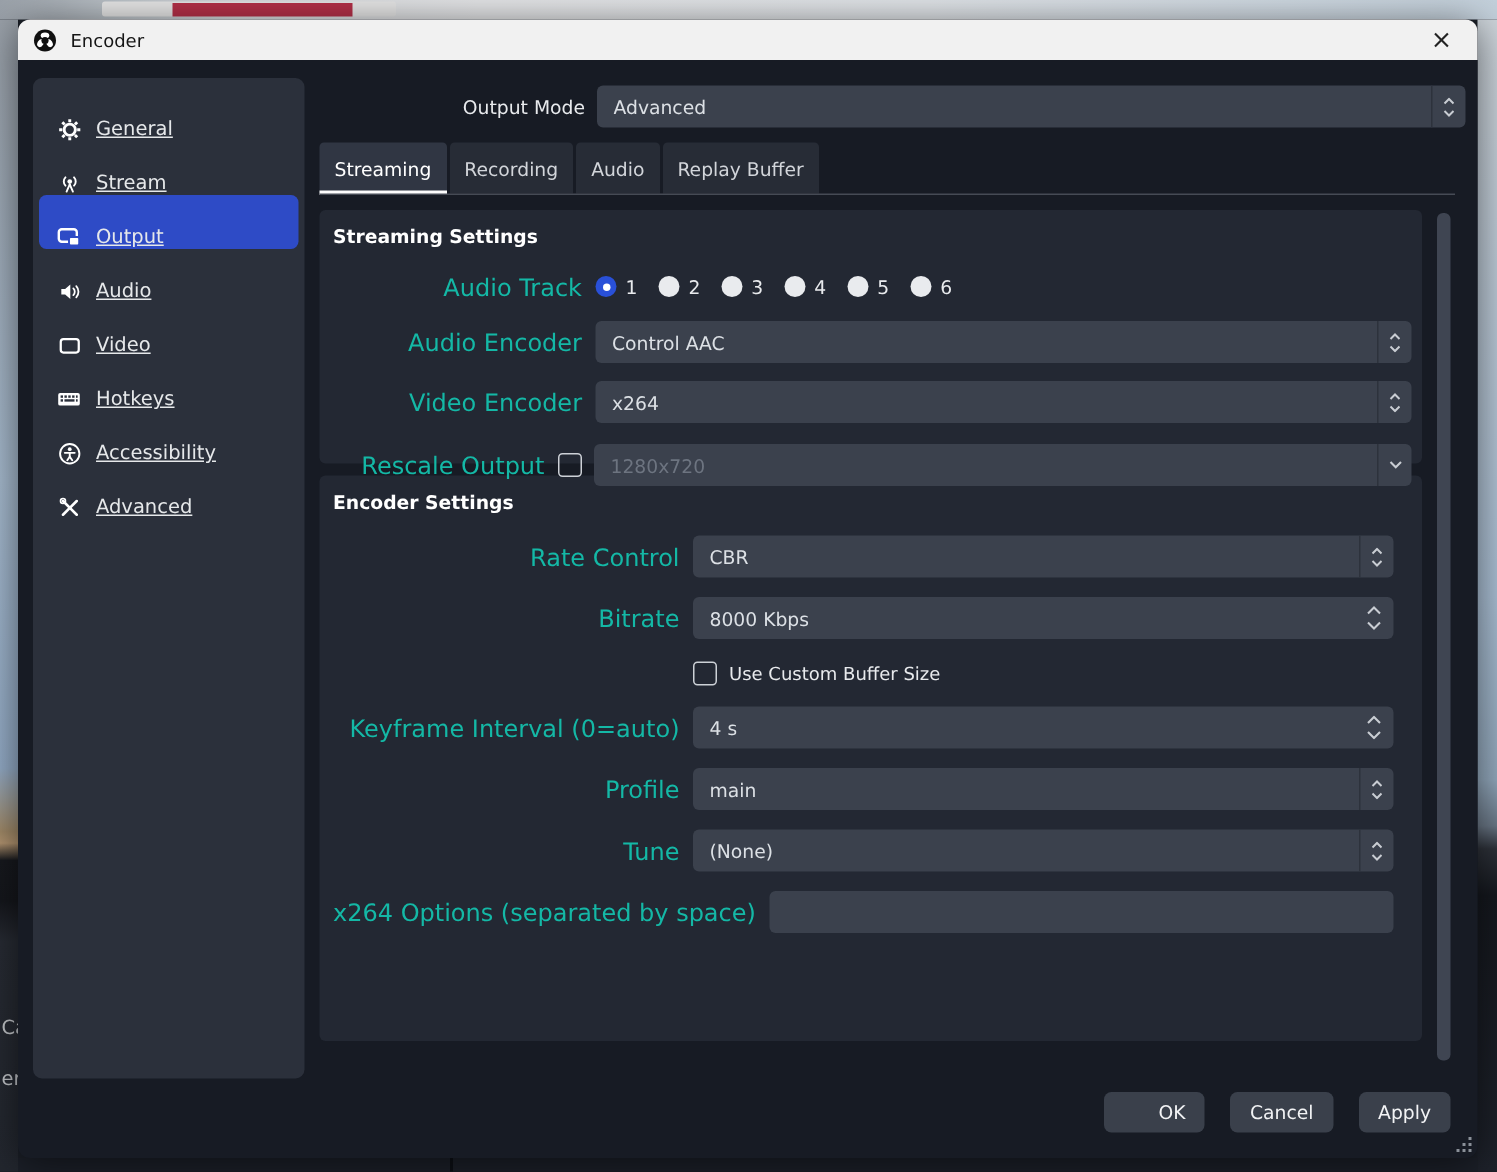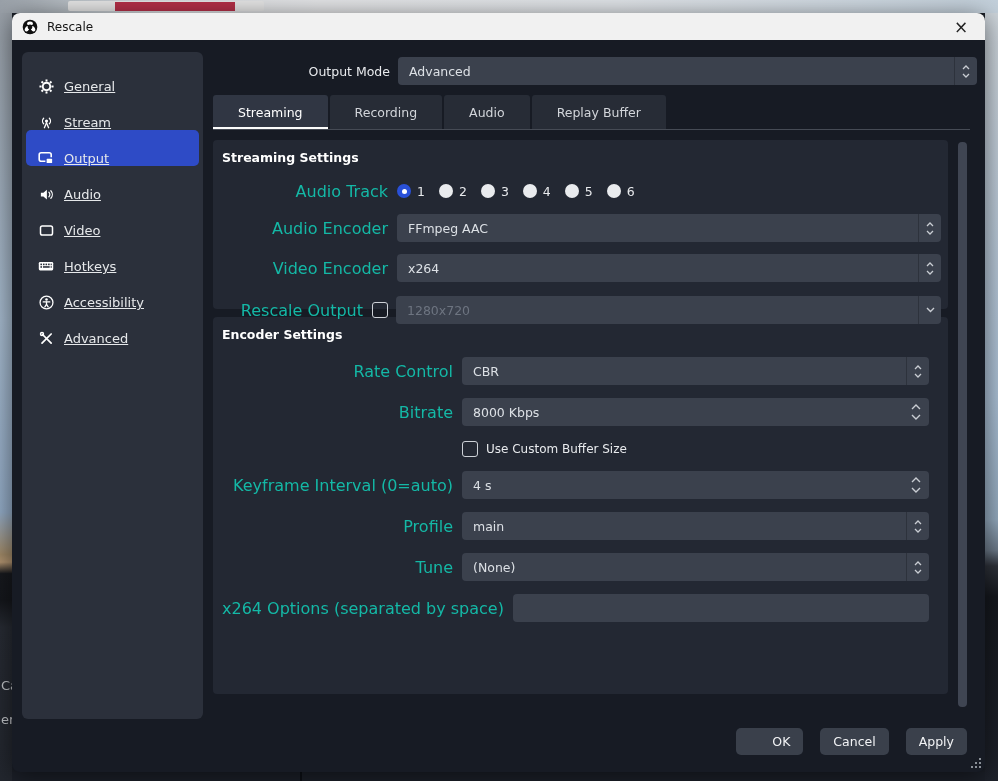--- a/index.html
+++ b/index.html
@@ -50,21 +50,21 @@
   .combo.disabled .val { color:#6d7480; }
   .spin { position:absolute; right:0; top:0; width:23px; height:100%;
     display:flex; flex-direction:column; align-items:center; justify-content:center; gap:3px;
     border-left:1px solid #2d323c; }
   .spin.nosep { border-left:none; width:26px; justify-content:space-between; padding:6px 0; }
   .spin.droponly { gap:0; }
   .chev { display:block; }
 
   
   #tabs { left:201px; top:82px; height:34px; display:flex; gap:2px; }
-  .tab { height:34px; display:flex; align-items:center; padding:0 25px;
+  .tab { height:34px; display:flex; align-items:center; padding:0 10px;
     background:#272c36; color:#d2d5da; font-size:12.5px; border-radius:3px 3px 0 0; position:relative; }
   .tab.active { background:#303643; color:#fff; }
   .tab.active::after { content:""; position:absolute; left:0; right:0; bottom:-1px; height:3px; background:#fcfcfc; }
   #tabline { left:201px; top:116px; width:757px; height:1px; background:#464b55; }
 
   
   #pane { left:201px; top:118px; width:757px; height:585px; }
   .group { width:735px; background:#232833; border-radius:4px; }
   #group-streaming { margin-top:9px; height:169px; padding:10px 7px 0 9px; }
   #group-encoder  { margin-top:8px; height:377px; padding:10px 19px 0 9px; }
@@ -129,21 +129,21 @@
       <svg width="16" height="16" viewBox="0 0 24 24">
         <circle cx="12" cy="12" r="11" fill="#101010"></circle>
         <g fill="#fff">
           <ellipse cx="12" cy="6.9" rx="4.3" ry="3"></ellipse>
           <ellipse cx="7.6" cy="14.6" rx="4.3" ry="3" transform="rotate(120 7.6 14.6)"></ellipse>
           <ellipse cx="16.4" cy="14.6" rx="4.3" ry="3" transform="rotate(240 16.4 14.6)"></ellipse>
           <circle cx="12" cy="12" r="3.6" fill="#101010"></circle>
         </g>
       </svg>
     </span>
-    <span id="title-text">Rescale</span>
+    <span id="title-text">Encoder</span>
     <span id="close-btn">×</span>
   </div>
 
   <div id="sidebar" class="abs">
     <div class="side-item">
       <span class="side-icon">
         <svg width="15" height="15" viewBox="0 0 20 20">
             <g stroke="#fff" stroke-width="2.6" fill="none">
         <circle cx="10" cy="10" r="5"></circle>
               <line x1="10" y1="0.6" x2="10" y2="3.4"></line>
@@ -310,21 +310,21 @@
           <span class="radio-opt">
               <span class="radio"></span>
               <span>6</span>
             </span>
         </div>
       </div>
 
       <div class="frow mt13">
         <span class="lbl">Audio Encoder</span>
         <div class="combo flex1">
-          <span class="val">FFmpeg AAC</span>
+          <span class="val">Control AAC</span>
           <span class="spin">
             <svg class="chev" width="8" height="5" viewBox="0 0 8 5">
                 <path d="M1 4l3-3 3 3" stroke="#c9cdd3" fill="none" stroke-width="1.3"></path>
               </svg>
             <svg class="chev" width="8" height="5" viewBox="0 0 8 5">
                 <path d="M1 1l3 3 3-3" stroke="#c9cdd3" fill="none" stroke-width="1.3"></path>
               </svg>
           </span>
         </div>
       </div>

